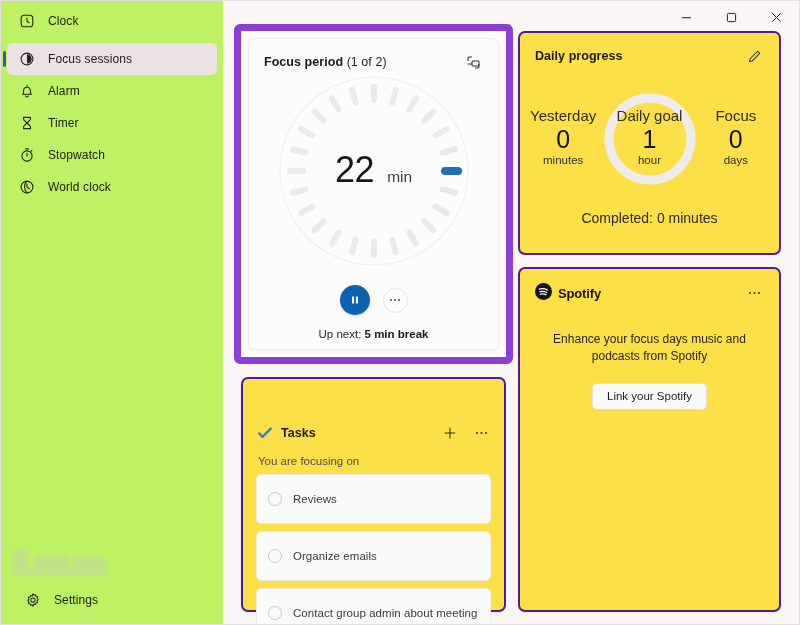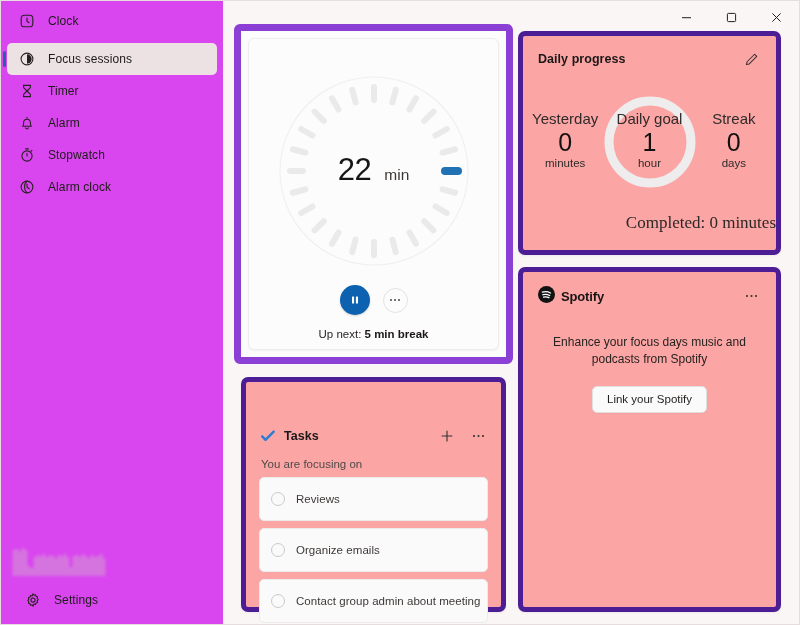--- a/index.html
+++ b/index.html
@@ -17,21 +17,21 @@
     background: #faf6f6;
     display: flex;
     border: 1px solid #e6dede;
     overflow: hidden;
   }
 
   
   #sidebar {
     width: 222px;
     height: 100%;
-    background: #d946ef;
+    background: #bef264;
     flex: 0 0 222px;
     position: relative;
     padding-top: 4px;
   }
 
   .nav-item {
     position: relative;
     height: 32px;
     margin: 0 6px;
     border-radius: 5px;
@@ -116,22 +116,22 @@
   #cols {
     position: absolute;
     top: 30px; left: 18px; right: 18px; bottom: 12px;
     display: flex;
     gap: 12px;
   }
   #col-left { width: 265px; flex: 0 0 265px; display: flex; flex-direction: column; gap: 10px; }
   #col-right { flex: 1; display: flex; flex-direction: column; gap: 12px; }
 
   .card {
-    background: #fca5a5;
-    border: 5px solid #4c1d95;
+    background: #fde047;
+    border: 2px solid #4c1d95;
     border-radius: 7px;
     box-shadow: 0 1px 2px rgba(0,0,0,.055);
     position: relative;
   }
 
   .card-head {
     display: flex;
     align-items: center;
     padding: 12px 14px 0 15px;
   }
@@ -180,21 +180,21 @@
   #dial svg { display: block; }
 
   #dial-center {
     position: absolute;
     top: 50%; left: 0; right: 0;
     transform: translateY(-52%);
     text-align: center;
     pointer-events: none;
   }
   #dial-mins {
-    font-size: 31px;
+    font-size: 36px;
     color: #181614;
     letter-spacing: -.4px;
   }
   #dial-unit {
     font-size: 15.5px;
     color: #3b3734;
     margin-left: 13px;
   }
 
   #controls {
@@ -236,21 +236,21 @@
   #tasks-head { padding: 11px 12px 0 14px; }
   #tasks-title-row { display: flex; align-items: center; margin-top: 32px; }
   #todo-ico { margin-right: 8px; display: flex; color: #2b7cd3; }
   #tasks-sub {
     font-size: 11.5px;
     color: #4e4a47;
     padding: 11px 0 7px 15px;
   }
   .task-row {
     margin: 0 13px 7px 13px;
-    height: 44px;
+    height: 50px;
     background: #fbfafa;
     border: 1px solid #eceaea;
     border-radius: 5px;
     display: flex;
     align-items: center;
     padding-left: 11px;
   }
   .task-check {
     width: 14px; height: 14px;
     border-radius: 50%;
@@ -291,24 +291,23 @@
   #goal-ring {
     position: absolute;
     left: 50%; top: 58px;
     transform: translateX(-50%);
     width: 96px; height: 96px;
     z-index: 1;
   }
   #completed {
     position: absolute;
     left: 0; right: 0; top: 177px;
-    text-align: right;
-    font-size: 17px;
+    text-align: center;
+    font-size: 14px;
     color: #2b2826;
-    font-family: Liberation Serif, serif;
   }
 
   
   #spotify-card { flex: 1; min-height: 0; }
   #spotify-head { padding: 13px 14px 0 15px; display: flex; align-items: center; }
   #spotify-logo { display: flex; align-items: center; gap: 6px; }
   #spotify-name {
     font-size: 13px;
     font-weight: bold;
     color: #171514;
@@ -360,56 +359,56 @@
           <circle cx="8" cy="8" r="5.9"></circle>
           <path d="M8 3.3a4.7 4.7 0 0 1 0 9.4z" fill="currentColor" stroke="none"></path>
         </svg>
       </span>
       <span class="nav-label">Focus sessions</span>
     </div>
 
     <div class="nav-item">
       <span class="nav-ico">
         <svg width="16" height="16" viewBox="0 0 16 16" fill="none" stroke="currentColor" stroke-width="1.1" stroke-linejoin="round">
-          <path d="M4 2.4h8M4 13.6h8M4.6 2.4v2.2L8 8l3.4-3.4V2.4M4.6 13.6v-2.2L8 8l3.4 3.4v2.2"></path>
-        </svg>
-      </span>
-      <span class="nav-label">Timer</span>
-    </div>
-
-    <div class="nav-item">
-      <span class="nav-ico">
-        <svg width="16" height="16" viewBox="0 0 16 16" fill="none" stroke="currentColor" stroke-width="1.1" stroke-linejoin="round">
           <path d="M3.6 11.3c.9-.8 1-1.6 1-3.4 0-2.1 1.3-3.7 3.4-3.7s3.4 1.6 3.4 3.7c0 1.8.1 2.6 1 3.4z"></path>
           <path d="M6.6 12.9a1.5 1.5 0 0 0 2.8 0" stroke-linecap="round"></path>
           <path d="M8 3.1v-.9" stroke-linecap="round"></path>
         </svg>
       </span>
       <span class="nav-label">Alarm</span>
+    </div>
+
+    <div class="nav-item">
+      <span class="nav-ico">
+        <svg width="16" height="16" viewBox="0 0 16 16" fill="none" stroke="currentColor" stroke-width="1.1" stroke-linejoin="round">
+          <path d="M4 2.4h8M4 13.6h8M4.6 2.4v2.2L8 8l3.4-3.4V2.4M4.6 13.6v-2.2L8 8l3.4 3.4v2.2"></path>
+        </svg>
+      </span>
+      <span class="nav-label">Timer</span>
     </div>
 
     <div class="nav-item">
       <span class="nav-ico">
         <svg width="16" height="16" viewBox="0 0 16 16" fill="none" stroke="currentColor" stroke-width="1.1" stroke-linecap="round">
           <circle cx="8" cy="9" r="5.1"></circle>
           <path d="M8 6.2v2.8M6.6 1.9h2.8M11.9 4.3l1-1"></path>
         </svg>
       </span>
       <span class="nav-label">Stopwatch</span>
     </div>
 
     <div class="nav-item">
       <span class="nav-ico">
         <svg width="16" height="16" viewBox="0 0 16 16" fill="none" stroke="currentColor" stroke-width="1.1" stroke-linecap="round">
           <circle cx="8" cy="8" r="5.9"></circle>
           <path d="M8 2.1c-1.7 1.6-2.5 3.6-2.5 5.9 0 2.3.8 4.3 2.5 5.9"></path>
           <path d="M8 5v3.2l2.3 1.5"></path>
         </svg>
       </span>
-      <span class="nav-label">Alarm clock</span>
+      <span class="nav-label">World clock</span>
     </div>
 
     <div id="account-blur">
       <i style="height:26px"></i>
         <i style="height:27px"></i>
         <i style="height:25px"></i>
         <i style="height:28px"></i>
       <i style="height:26px"></i>
         <i style="height:10px"></i>
         <i style="height:8px"></i>
@@ -470,20 +469,36 @@
       </div>
     </div>
 
     <div id="cols">
 
       <div id="col-left">
 
         <div id="focus-wrap">
           <div id="focus-card" class="card">
 
+            <div class="card-head">
+              <div class="card-title">
+                <span>Focus period</span>
+                <span class="sub">(1 of 2)</span>
+              </div>
+              <div class="head-actions">
+                <div class="head-btn">
+                  <svg width="15" height="15" viewBox="0 0 16 16" fill="none" stroke="currentColor" stroke-width="1.1" stroke-linejoin="round">
+                    <path d="M2.2 6.3V3.1a.9.9 0 0 1 .9-.9h3.2"></path>
+                    <path d="M13.8 9.7v3.2a.9.9 0 0 1-.9.9H9.7"></path>
+                    <rect x="6.4" y="6.4" width="7.4" height="5.4" rx="1"></rect>
+                    <path d="M2.2 9.5h4.2" stroke-linecap="round"></path>
+                  </svg>
+                </div>
+              </div>
+            </div>
 
             <div id="dial">
               <svg width="196" height="196" viewBox="0 0 196 196">
                 <circle cx="98" cy="98" r="94" fill="none" stroke="#f1efef" stroke-width="1.2"></circle>
                 <g id="ticks">
                     <line x1="98.00" y1="27.00" x2="98.00" y2="14.00" stroke="#ebeaea" stroke-width="6" stroke-linecap="round"></line>
                     <line x1="116.38" y1="29.42" x2="119.74" y2="16.86" stroke="#ebeaea" stroke-width="6" stroke-linecap="round"></line>
                     <line x1="133.50" y1="36.51" x2="140.00" y2="25.25" stroke="#ebeaea" stroke-width="6" stroke-linecap="round"></line>
                     <line x1="148.20" y1="47.80" x2="157.40" y2="38.60" stroke="#ebeaea" stroke-width="6" stroke-linecap="round"></line>
                     <line x1="159.49" y1="62.50" x2="170.75" y2="56.00" stroke="#ebeaea" stroke-width="6" stroke-linecap="round"></line>
@@ -604,21 +619,21 @@
               <div class="stat-name">Yesterday</div>
               <div class="stat-value">0</div>
               <div class="stat-unit">minutes</div>
             </div>
             <div class="stat center">
               <div class="stat-name">Daily goal</div>
               <div class="stat-value">1</div>
               <div class="stat-unit">hour</div>
             </div>
             <div class="stat">
-              <div class="stat-name">Streak</div>
+              <div class="stat-name">Focus</div>
               <div class="stat-value">0</div>
               <div class="stat-unit">days</div>
             </div>
           </div>
 
           <div id="completed">Completed: 0 minutes</div>
         </div>
 
         <div id="spotify-card" class="card">
           <div id="spotify-head">

